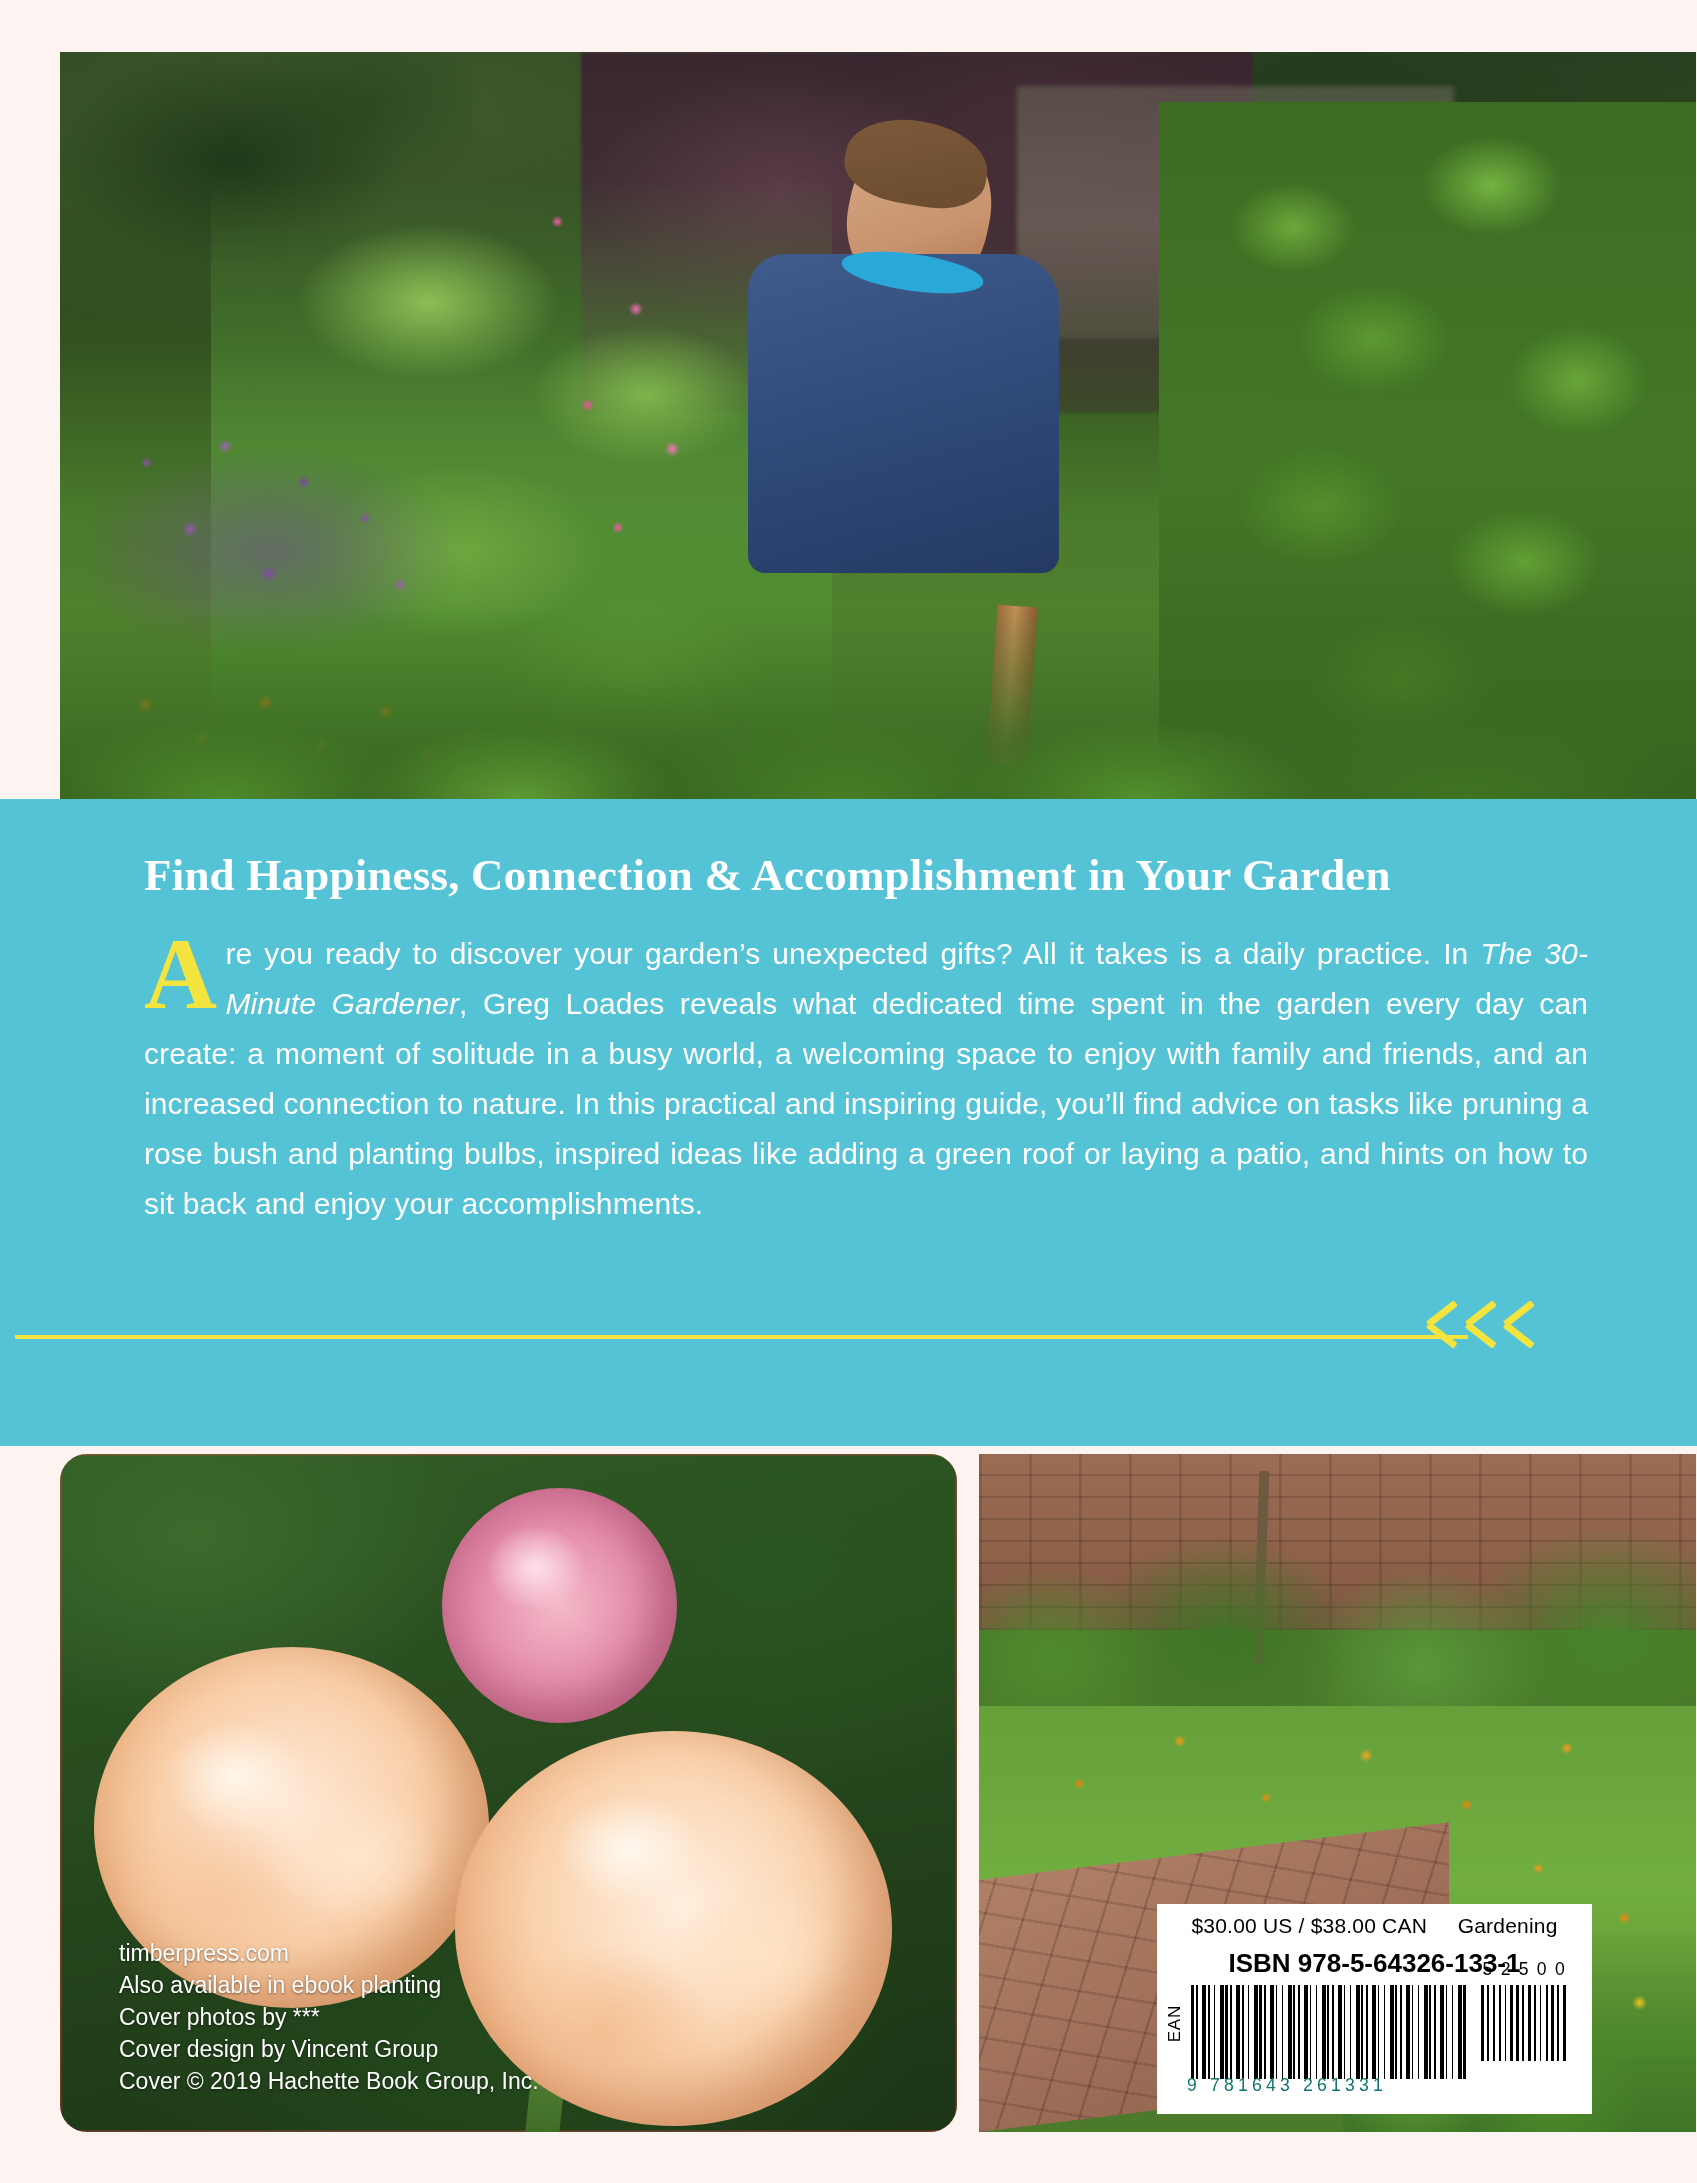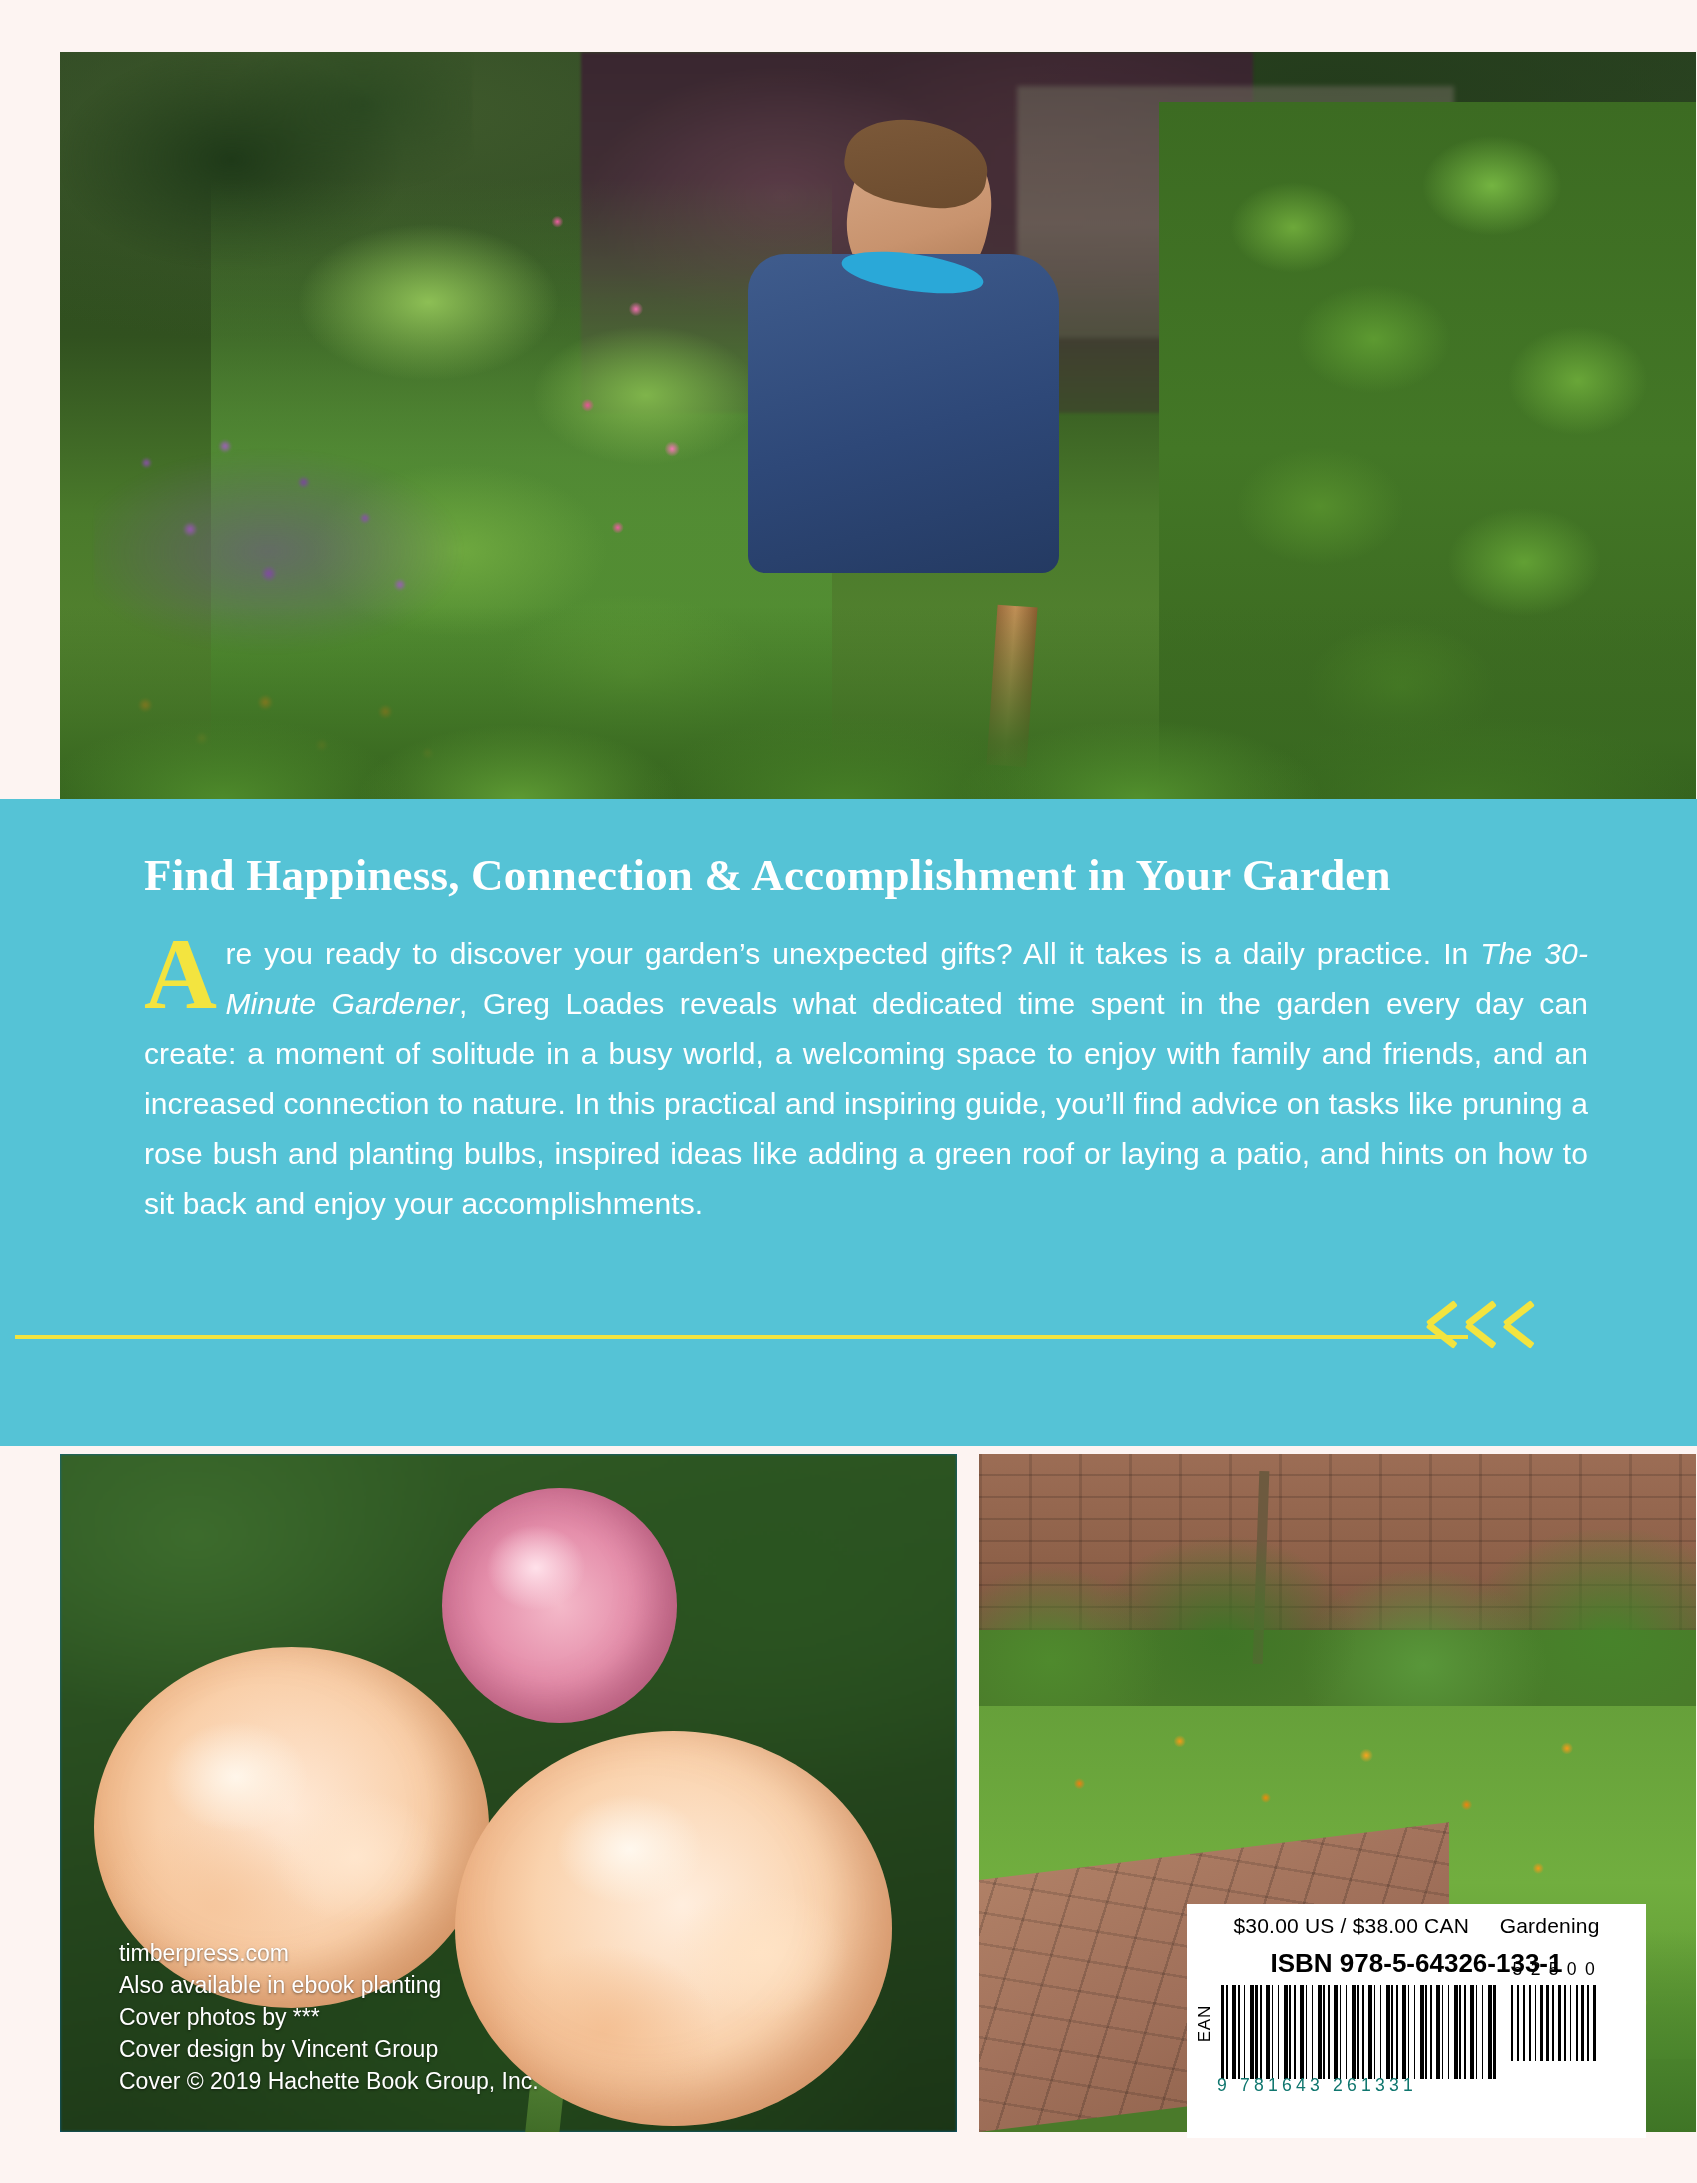--- a/index.html
+++ b/index.html
@@ -234,21 +234,22 @@
   .chev3 { left: 77px; }
 
   
   .rose-photo {
     position: absolute;
     left: 60px;
     top: 1454px;
     width: 897px;
     height: 678px;
     overflow: hidden;
-    background: #0369a1;
+    background: #ef4444;
+    border-radius: 27px;
   }
   .rp-bg {
     position: absolute; inset: 0;
     background:
       radial-gradient(ellipse 45% 40% at 15% 12%, #3c6b2c 0%, rgba(60,107,44,0) 70%),
       radial-gradient(ellipse 50% 45% at 80% 18%, #2a5420 0%, rgba(42,84,32,0) 72%),
       radial-gradient(ellipse 60% 50% at 50% 88%, #23481b 0%, rgba(35,72,27,0) 75%),
       linear-gradient(170deg,#315c25 0%, #24451c 55%, #1b3516 100%);
     filter: blur(1.7px);
   }
@@ -362,26 +363,26 @@
   }
   .pp-stake2 {
     position: absolute; left: 277px; top: 17px; width: 10px; height: 193px;
     background: #6d5a3f;
     transform: rotate(2deg);
   }
 
   
   .barcode-block {
     position: absolute;
-    left: 1187px;
+    left: 1157px;
     top: 1904px;
     width: 427px;
     height: 202px;
     background: #ffffff;
-    padding: 16px;
+    padding: 4px;
   }
   .bc-price {
     position: absolute;
     left: 0; right: 0; top: 10px;
     text-align: center;
     font-size: 21px;
     color: #000;
     letter-spacing: 0.2px;
   }
   .bc-price .sep { display: inline-block; width: 18.5px; }

